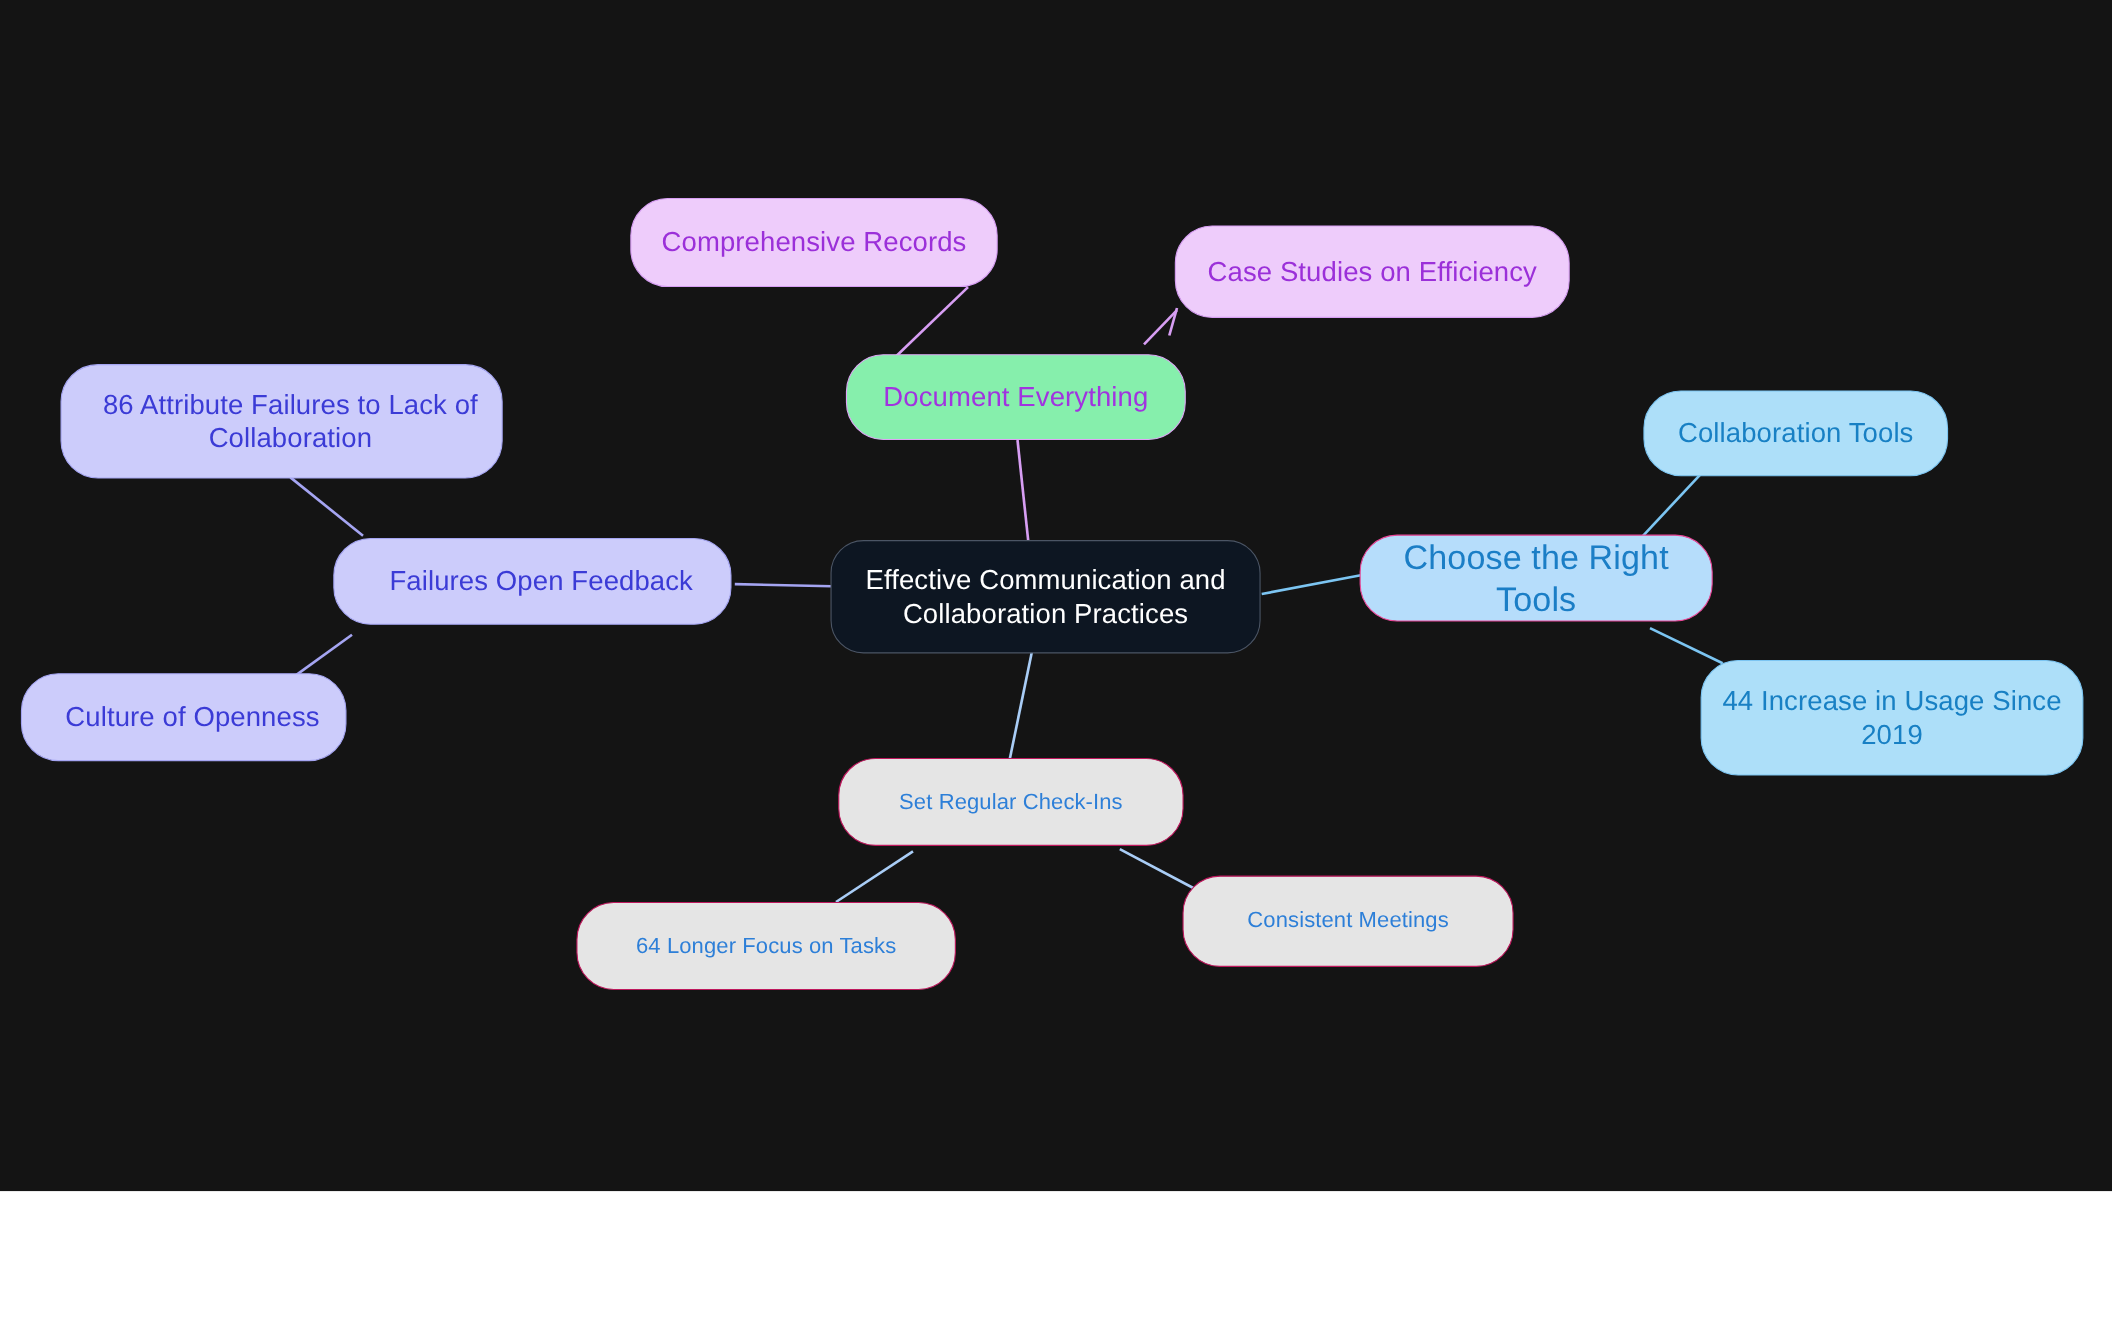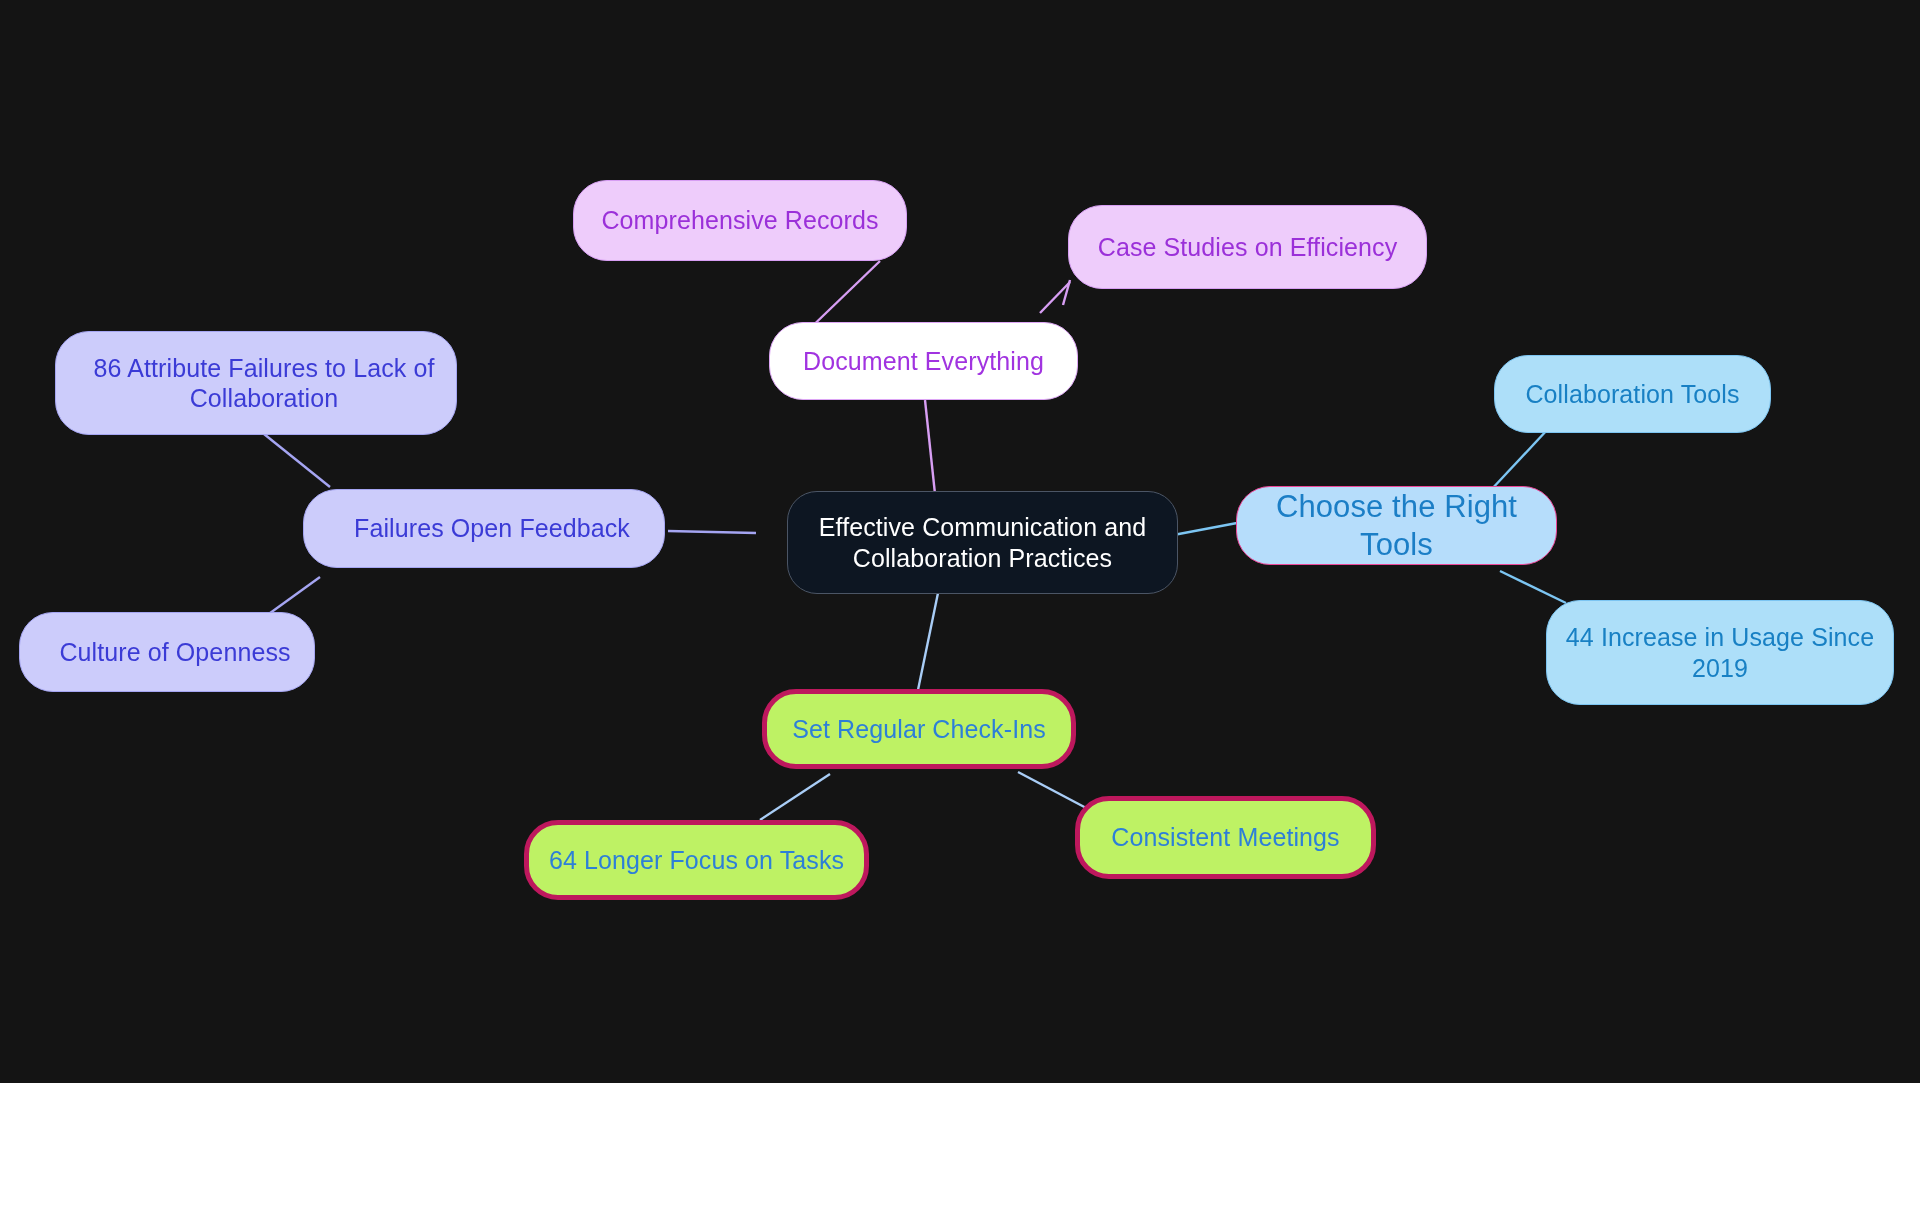--- a/index.html
+++ b/index.html
@@ -55,21 +55,21 @@
     font-size: 25px;
     border-radius: 30px;
   }
   .node-purple {
     background: #eeccfb;
     border: 1px solid #d79ef3;
     color: #9b30d9;
     font-size: 25px;
   }
   .node-purple-deep {
-    background: #ffffff;
+    background: #86efac;
     border: 1px solid #dda6f5;
     color: #a133e0;
     font-size: 25px;
   }
   .node-violet {
     background: #ccccfb;
     border: 1px solid #a5a5f2;
     color: #3b3bd6;
     font-size: 25px;
     padding-left: 16px;
@@ -81,24 +81,24 @@
     font-size: 25px;
   }
   .node-blue-light {
     background: #b6ddfb;
     border: 1px solid #ec4899;
     color: #1b7ec6;
     font-size: 31px;
     text-align: center;
   }
   .node-blue-pale {
-    background: #bef264;
-    border: 5px solid #be185d;
+    background: #e5e5e5;
+    border: 1px solid #be185d;
     color: #2d7fd8;
-    font-size: 25px;
+    font-size: 20px;
   }
   #footer {
     position: absolute;
     left: 0;
     top: 1083px;
     width: 1920px;
     height: 132px;
     background: #ffffff;
   }
 </style>
@@ -130,21 +130,21 @@
 
       <path d="M 1500 571 L 1566 603" stroke="#7cc5f2" stroke-width="2.4" fill="none"></path>
 
       <path d="M 938 593 L 912 719" stroke="#a9cdf6" stroke-width="2.4" fill="none"></path>
 
       <path d="M 830 774 L 760 820" stroke="#a9cdf6" stroke-width="2.4" fill="none"></path>
 
       <path d="M 1018 772 L 1090 810" stroke="#a9cdf6" stroke-width="2.4" fill="none"></path>
     </svg>
 
-    <div class="node node-root" style="left:755px; top:491px; width:391px; height:103px;margin-left:32px;">Effective Communication and
+    <div class="node node-root" style="left:755px; top:491px; width:391px; height:103px;">Effective Communication and
 Collaboration Practices</div>
 
     <div class="node node-purple-deep" style="left:769px; top:322px; width:309px; height:78px;">Document Everything</div>
 
     <div class="node node-purple" style="left:573px; top:180px; width:334px; height:81px;">Comprehensive Records</div>
 
     <div class="node node-purple" style="left:1068px; top:205px; width:359px; height:84px;">Case Studies on Efficiency</div>
 
     <div class="node node-violet" style="left:303px; top:489px; width:362px; height:79px;">Failures Open Feedback</div>
 

